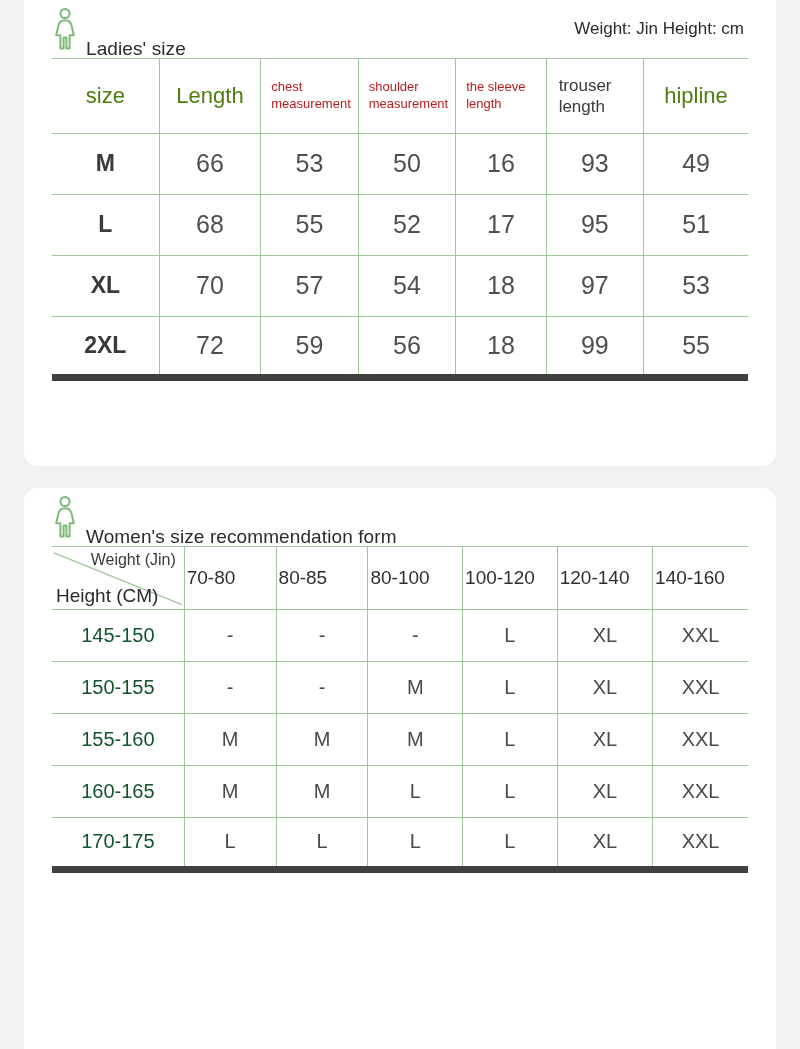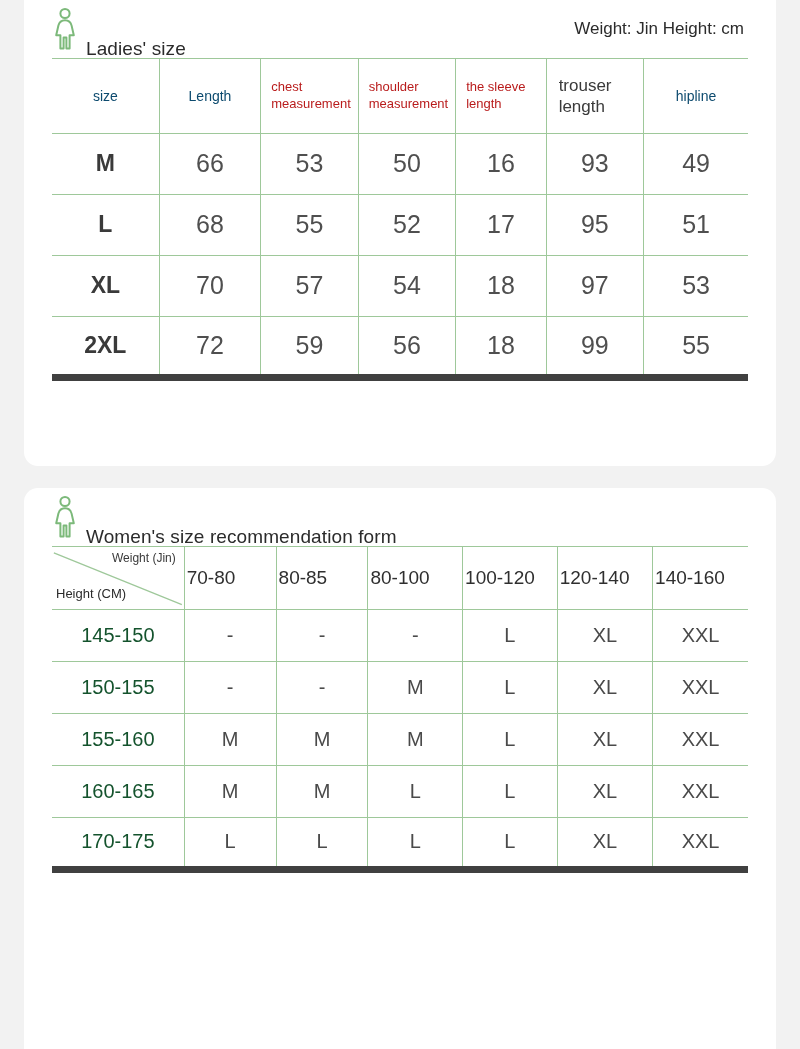--- a/index.html
+++ b/index.html
@@ -88,21 +88,21 @@
   }
   table.sz tr td:last-child,
   table.sz tr th:last-child { border-right: none; }
   table.sz thead th { border-top: none; }
   table.sz tbody tr:last-child td { border-bottom: 7px solid #404040; }
 
   
   .t1 thead th { height: 74px; }
   .t1 tbody td { height: 61px; font-size: 25px; color: #4f4f4f; }
   .t1 tbody td.sz-label { font-size: 23px; font-weight: bold; color: #3a3a3a; }
-  .t1 .h-lg { font-size: 14px; color: #0c4a6e; }
+  .t1 .h-lg { font-size: 22px; color: #4d7c0f; }
   .t1 .h-md { font-size: 17px; color: #3a3a3a; line-height: 1.25; }
   .t1 .h-sm { font-size: 13px; color: #b91c1c; line-height: 1.3; text-align: left; padding-left: 10px; }
   .t1 .h-md.left { text-align: left; padding-left: 12px; }
 
   
   .t2 thead th { height: 62px; }
   .t2 tbody td { height: 52px; font-size: 20px; color: #4a4a4a; }
   .t2 tbody td.row-label { font-size: 20px; color: #14532d; }
   .t2 thead th.col-head { font-size: 19px; color: #2f2f2f; text-align: left; padding-left: 2px; }
 
@@ -115,28 +115,28 @@
     position: absolute;
     inset: 0;
     width: 100%;
     height: 100%;
     display: block;
   }
   .corner .w-lab {
     position: absolute;
     top: 4px;
     right: 8px;
-    font-size: 12px;
+    font-size: 16px;
     color: #3a3a3a;
   }
   .corner .h-lab {
     position: absolute;
-    bottom: 8px;
+    bottom: 2px;
     left: 4px;
-    font-size: 13px;
+    font-size: 19px;
     color: #2b2b2b;
   }
 </style>
 </head>
 <body>
 
 <div class="page">
 
   <div class="card card-top">
 

